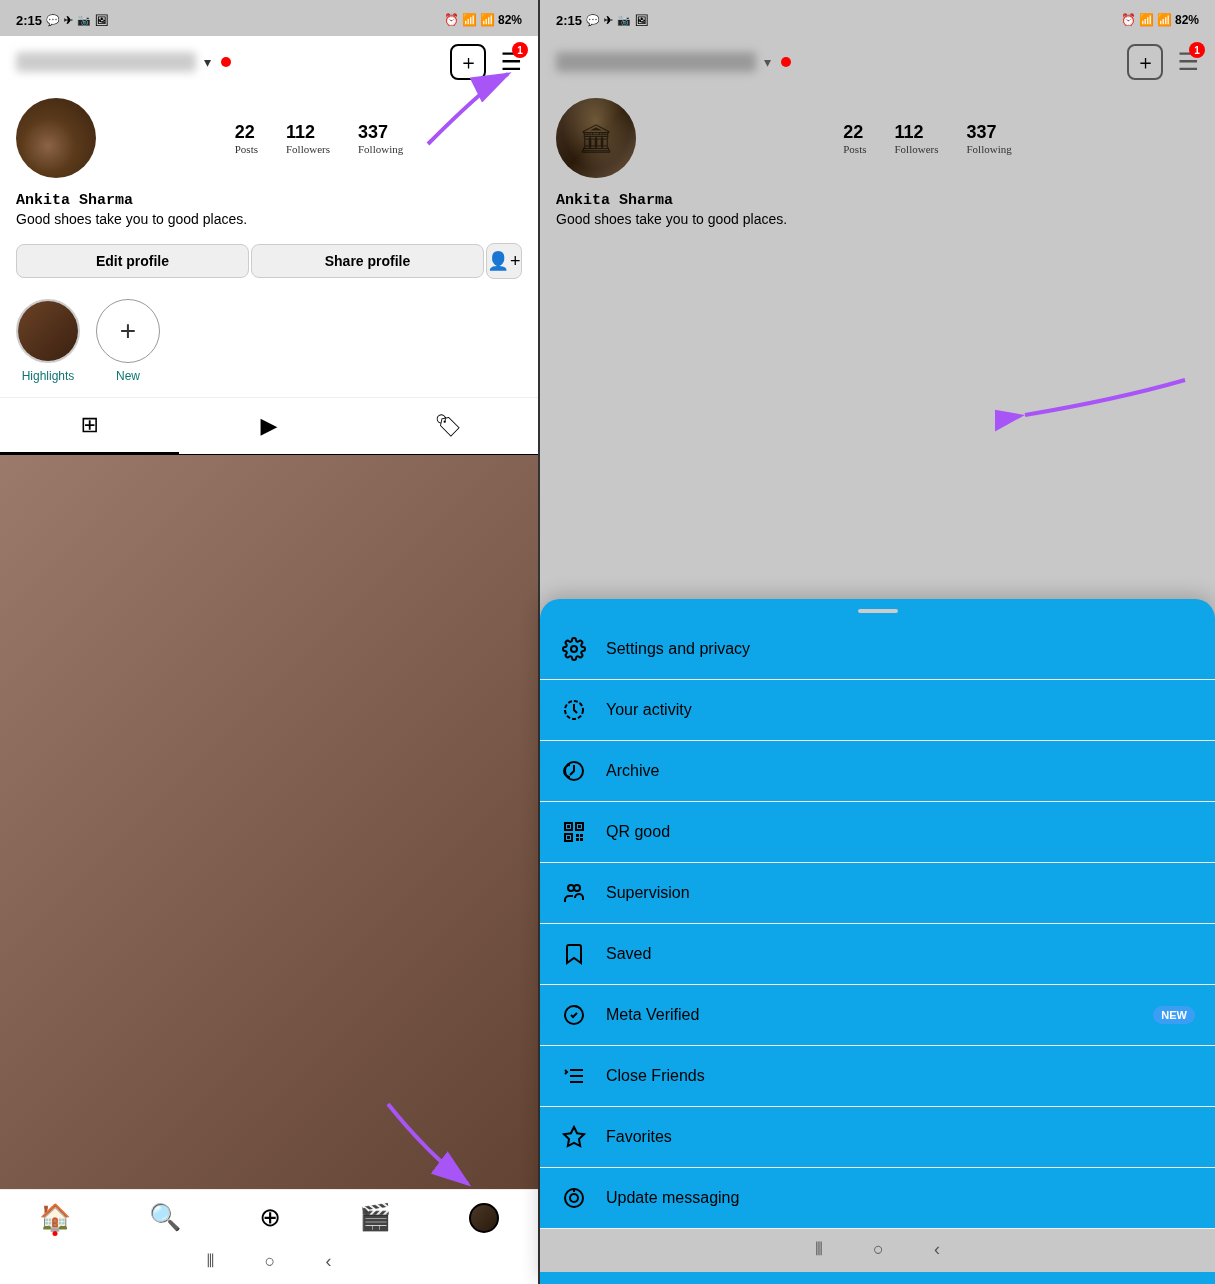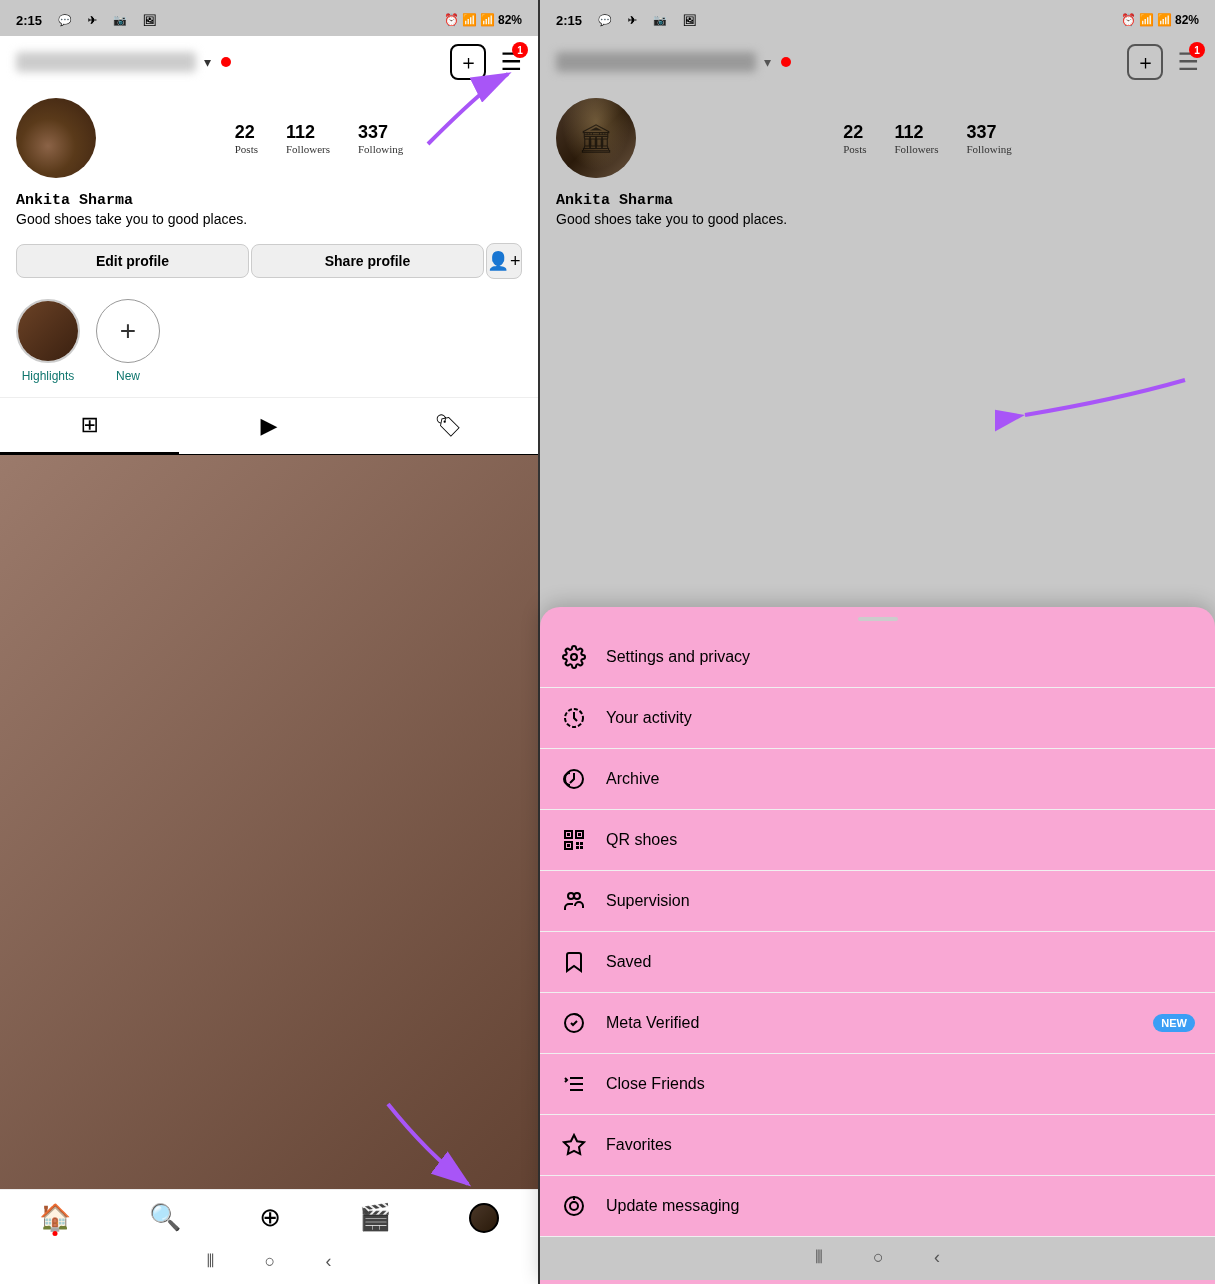--- a/index.html
+++ b/index.html
@@ -37,21 +37,21 @@
     .status-bar {
       display: flex;
       justify-content: space-between;
       align-items: center;
       padding: 8px 16px 4px;
       font-size: 13px;
       font-weight: 600;
       height: 36px;
       background: transparent;
     }
-    .status-bar-left { display: flex; align-items: center; gap: 16px; text-align: right; }
+    .status-bar-left { display: flex; align-items: center; gap: 4px; text-align: right; }
     .status-bar-right { display: flex; align-items: center; gap: 3px; font-size: 12px; }
     .status-icon { font-size: 11px; }
 
     
     .top-nav {
       display: flex;
       align-items: center;
       justify-content: space-between;
       padding: 6px 16px;
       height: 52px;
@@ -296,23 +296,23 @@
     .right-name-bio {
       padding: 4px 16px 10px;
       background: #c8c8c8;
     }
 
     
     .bottom-sheet {
       position: absolute;
       bottom: 0;
       left: 0; right: 0;
-      background: #f9a8d4;
+      background: #0ea5e9;
       border-radius: 20px 20px 0 0;
-      padding-bottom: 4px;
+      padding-bottom: 12px;
       box-shadow: 0 -4px 20px rgba(0,0,0,0.2);
       z-index: 10;
     }
     .sheet-handle {
       width: 40px; height: 4px;
       background: #ccc;
       border-radius: 2px;
       margin: 10px auto 6px;
     }
     .menu-item {
@@ -621,21 +621,21 @@
           <rect x="5" y="5" width="3" height="3" fill="currentColor" stroke="none"></rect>
           <rect x="16" y="5" width="3" height="3" fill="currentColor" stroke="none"></rect>
           <rect x="5" y="16" width="3" height="3" fill="currentColor" stroke="none"></rect>
           <line x1="14" y1="14" x2="14" y2="14"></line>
           <rect x="14" y="14" width="3" height="3" fill="currentColor" stroke="none"></rect>
           <rect x="18" y="14" width="3" height="3" fill="currentColor" stroke="none"></rect>
           <rect x="14" y="18" width="3" height="3" fill="currentColor" stroke="none"></rect>
           <rect x="18" y="18" width="3" height="3" fill="currentColor" stroke="none"></rect>
         </svg>
       </div>
-      <span class="menu-label">QR shoes</span>
+      <span class="menu-label">QR good</span>
     </div>
 
     <div class="menu-item">
       <div class="menu-icon">
         <svg width="24" height="24" viewBox="0 0 24 24" fill="none" stroke="currentColor" stroke-width="2">
           <circle cx="9" cy="7" r="3"></circle>
           <circle cx="15" cy="7" r="3"></circle>
           <path d="M3 21v-2a4 4 0 0 1 4-4h4"></path>
           <path d="M13 17a4 4 0 0 1 8 0v2"></path>
         </svg>

